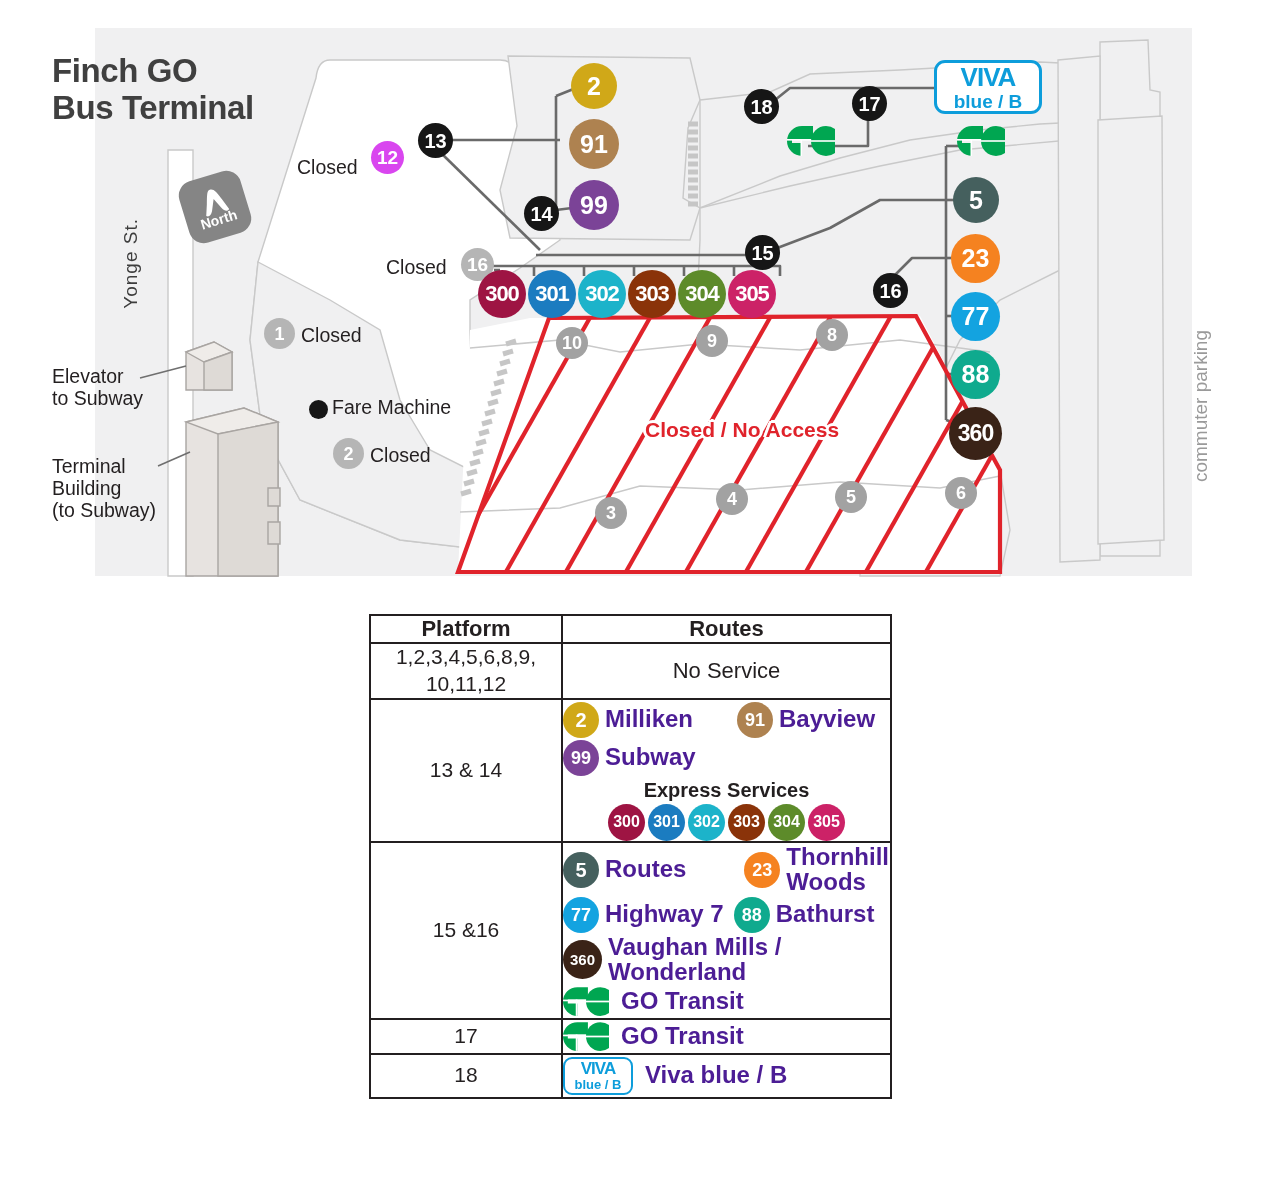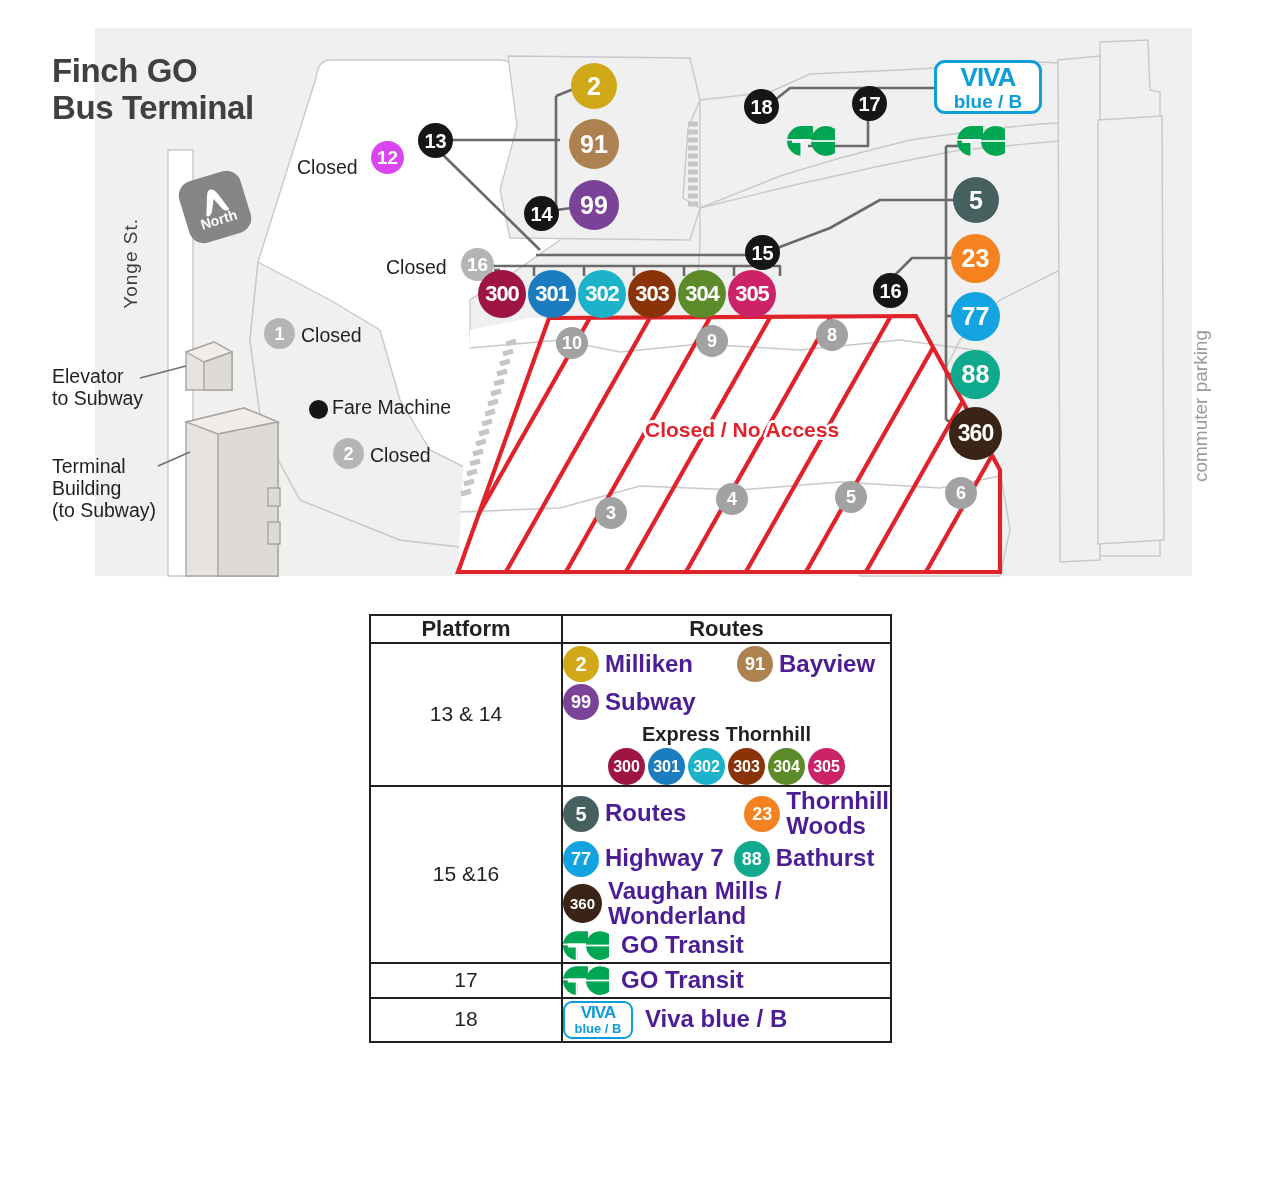--- a/index.html
+++ b/index.html
@@ -480,41 +480,46 @@
       <colgroup>
           <col class="col-plat">
           <col class="col-routes">
         </colgroup>
       <tbody>
         <tr>
           <th class="th-cell">Platform</th>
           <th class="th-cell">Routes</th>
         </tr>
 
+        <tr>
+          <td class="plat-cell" style="white-space:pre-line;">1,2,3,4,5,6,8,9,
+10,11,12</td>
+          <td class="routes-cell center">No Service</td>
+        </tr>
 
         <tr>
           <td class="plat-cell">13 &amp; 14</td>
           <td class="routes-cell">
             <div class="rt-row">
               <span class="rt-item">
                 <span class="rt-badge" style="width:36px;height:36px;font-size:20px;background:#d0a818;">2</span>
                 <span class="rt-name">Milliken</span>
               </span>
               <span class="rt-item" style="margin-left:34px;">
                 <span class="rt-badge" style="width:36px;height:36px;font-size:18px;background:#ae8250;">91</span>
                 <span class="rt-name">Bayview</span>
               </span>
             </div>
             <div class="rt-row">
               <span class="rt-item">
                 <span class="rt-badge" style="width:36px;height:36px;font-size:18px;background:#7b4397;">99</span>
                 <span class="rt-name">Subway</span>
               </span>
             </div>
-            <div class="express-title">Express Thornhill</div>
+            <div class="express-title">Express Services</div>
             <div class="express-row">
               <span class="rt-badge" style="width:37px;height:37px;font-size:16px;background:#9e1443;">300</span>
               <span class="rt-badge" style="width:37px;height:37px;font-size:16px;background:#1b7cc0;">301</span>
               <span class="rt-badge" style="width:37px;height:37px;font-size:16px;background:#1cb3ca;">302</span>
               <span class="rt-badge" style="width:37px;height:37px;font-size:16px;background:#8a3309;">303</span>
               <span class="rt-badge" style="width:37px;height:37px;font-size:16px;background:#5d8b2a;">304</span>
               <span class="rt-badge" style="width:37px;height:37px;font-size:16px;background:#cc2267;">305</span>
             </div>
           </td>
         </tr>

